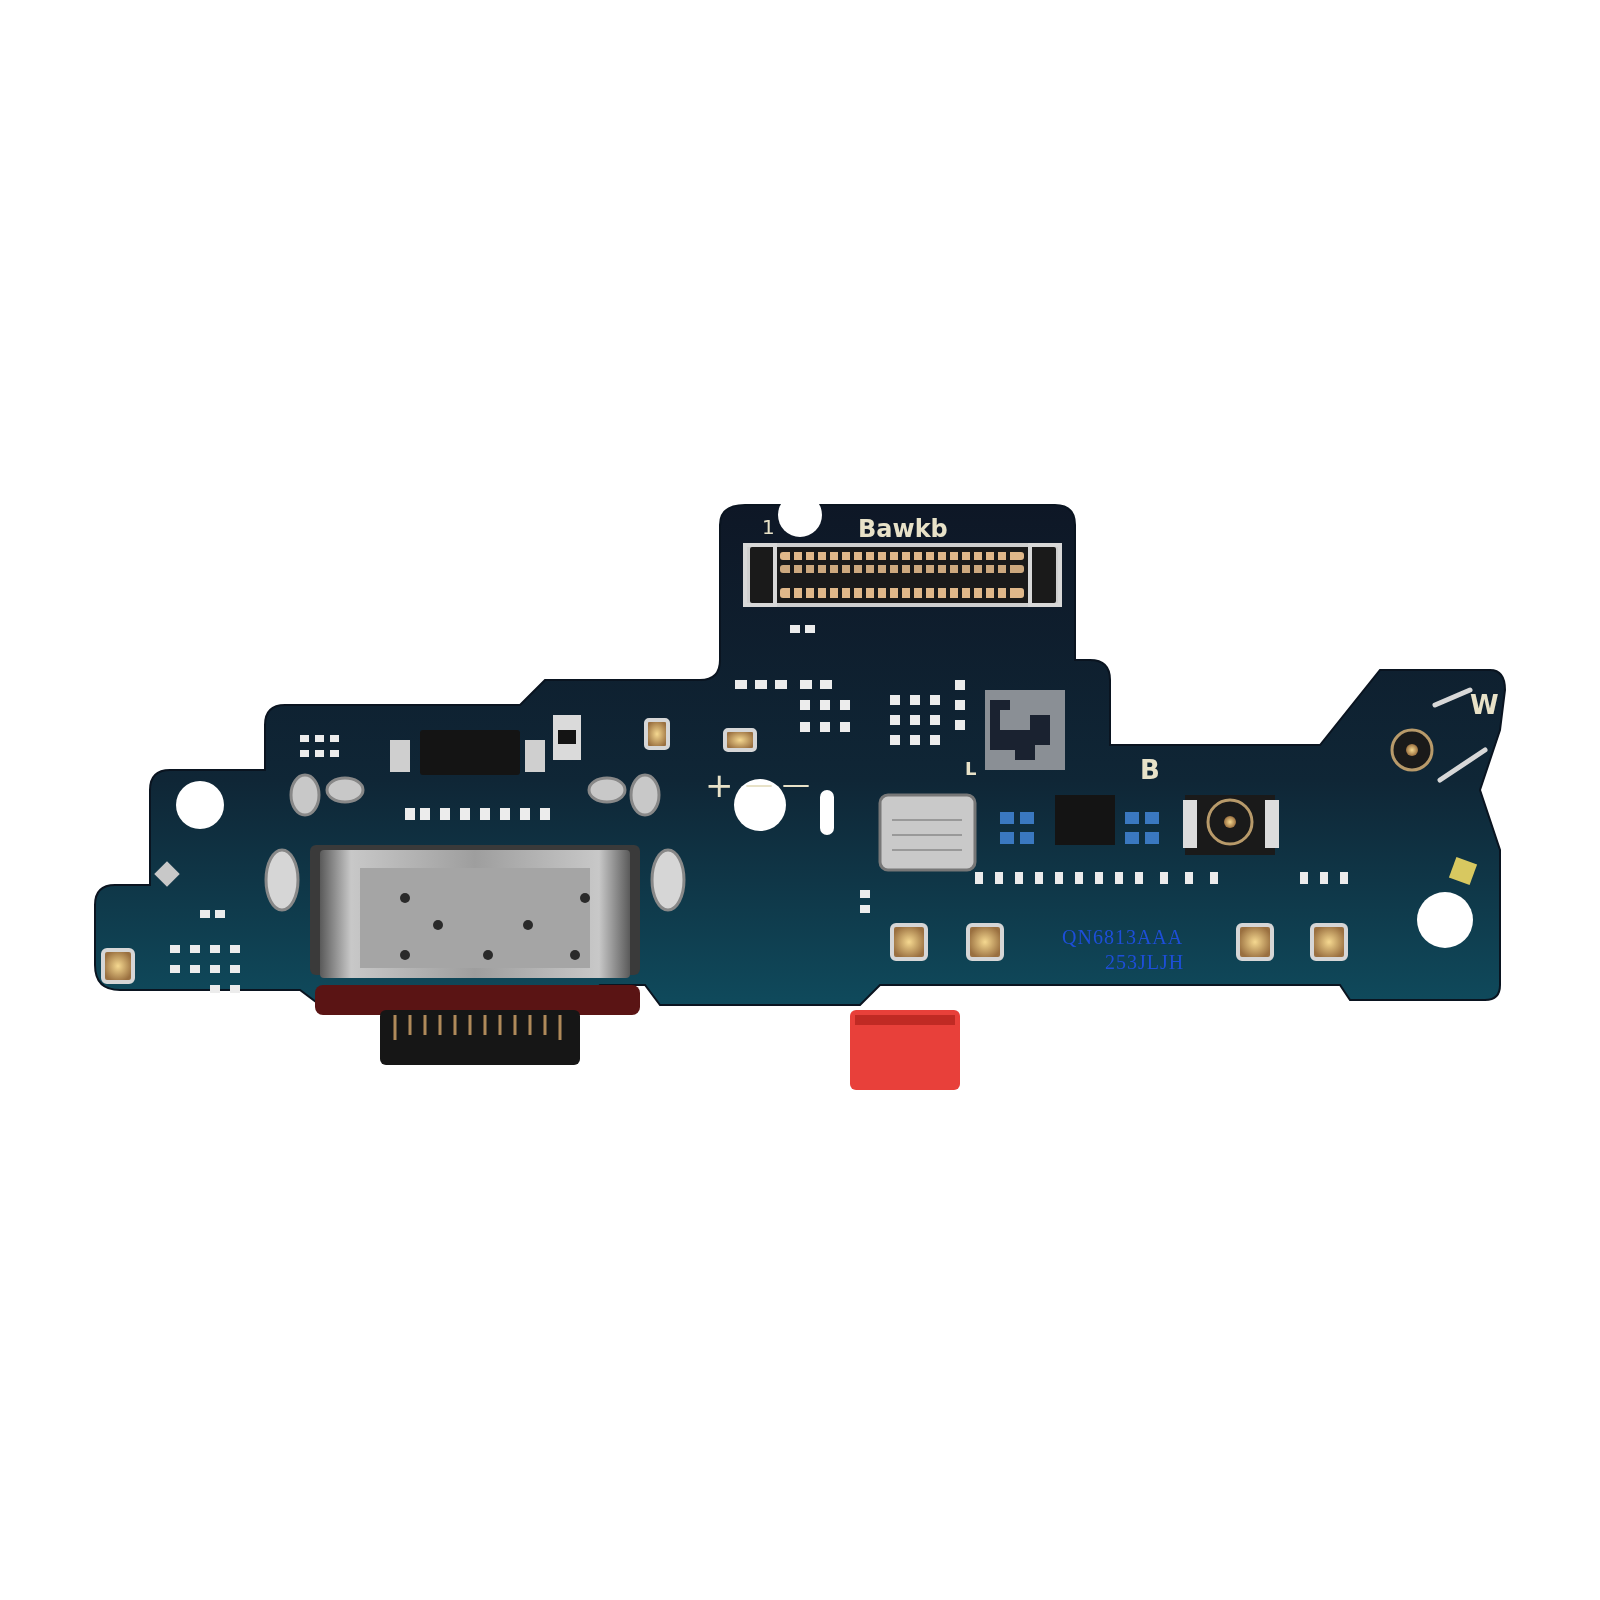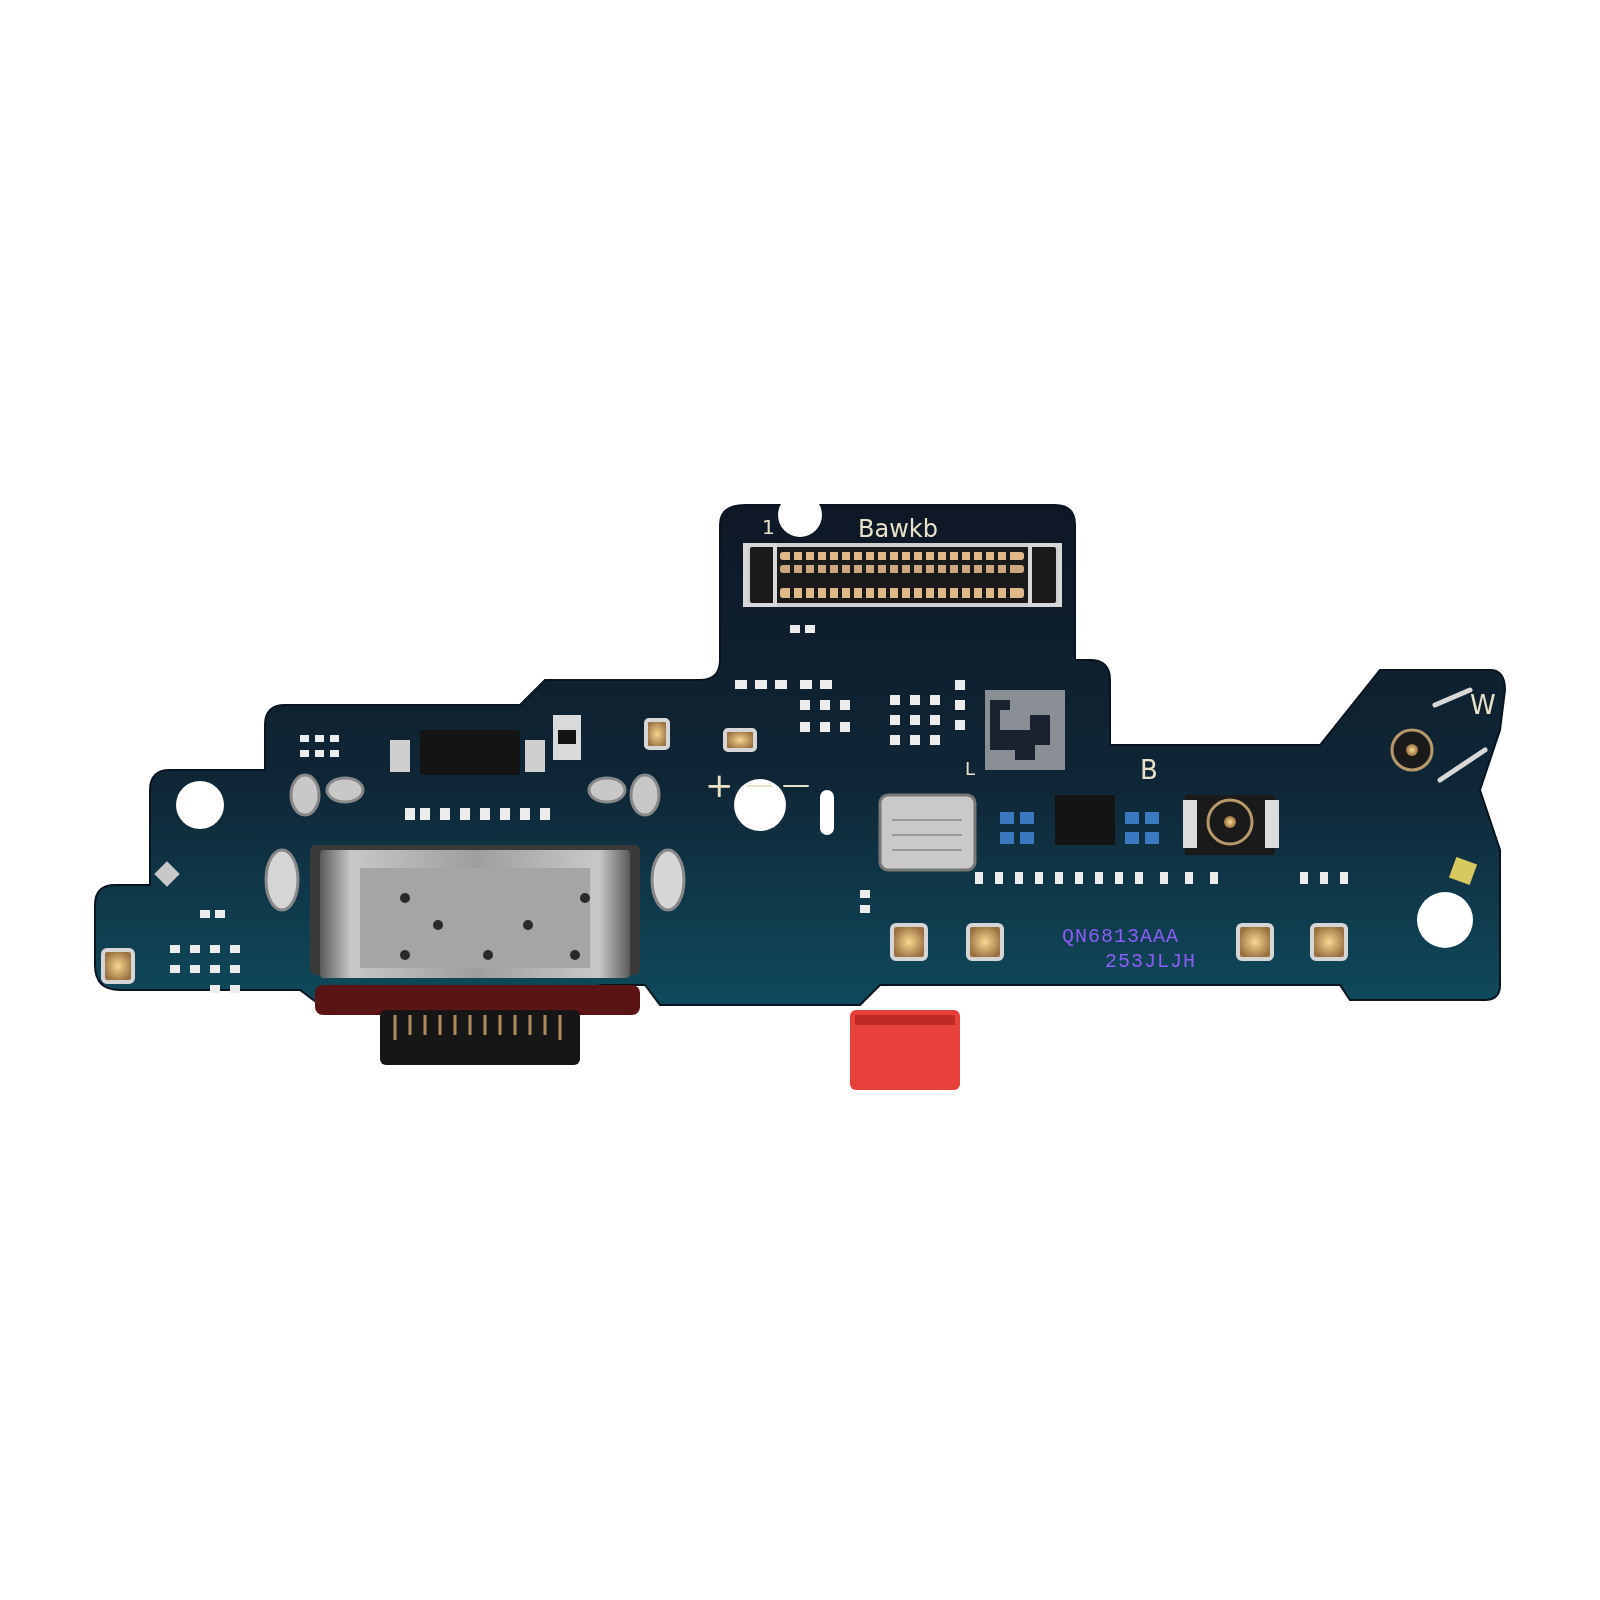--- a/index.html
+++ b/index.html
@@ -1,19 +1,19 @@
 <!DOCTYPE html>
 <html><head>
   <meta charset="utf-8">
   <style>
     html, body { margin: 0; padding: 0; background: #ffffff; }
     body { width: 1600px; height: 1600px; position: relative; overflow: hidden; font-family: "DejaVu Sans", sans-serif; }
     #stage { position: absolute; left: 0; top: 0; width: 1600px; height: 1600px; }
-    .silk { position: absolute; color: #e8e2c8; font-family: "DejaVu Sans", sans-serif; font-weight: normal; }
-    .marking { position: absolute; color: #8b5cf6; font-family: Liberation Mono, monospace; font-size: 20px; line-height: 24px; letter-spacing: 1px; }
+    .silk { position: absolute; color: #e8e2c8; font-family: "DejaVu Sans", sans-serif; font-weight: bold; }
+    .marking { position: absolute; color: #1d4ed8; font-family: Liberation Serif, serif; font-size: 20px; line-height: 24px; letter-spacing: 1px; }
   </style>
 </head>
 <body>
 
 <div id="stage">
   <svg width="1600" height="1600" viewBox="0 0 1600 1600">
     <defs>
       <linearGradient id="maskGrad" x1="0" y1="0" x2="0" y2="1">
         <stop offset="0" stop-color="#0e1726"></stop>
         <stop offset="0.55" stop-color="#0f2636"></stop>

